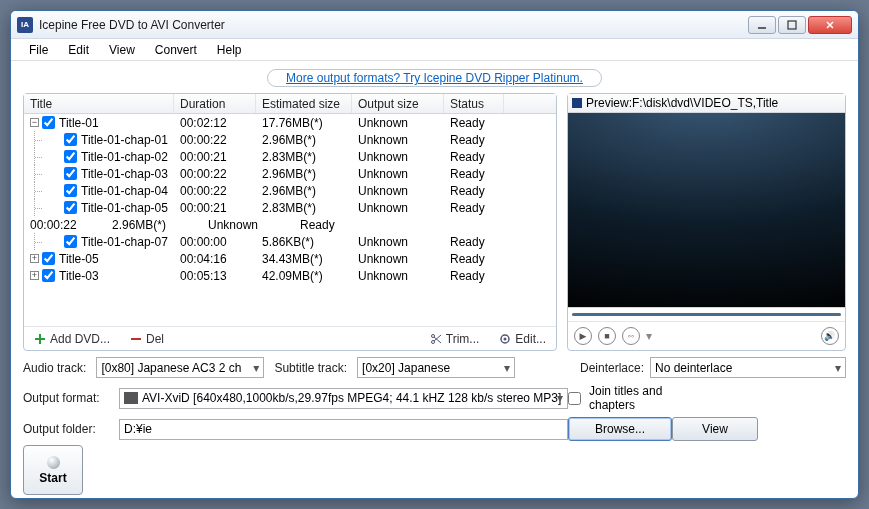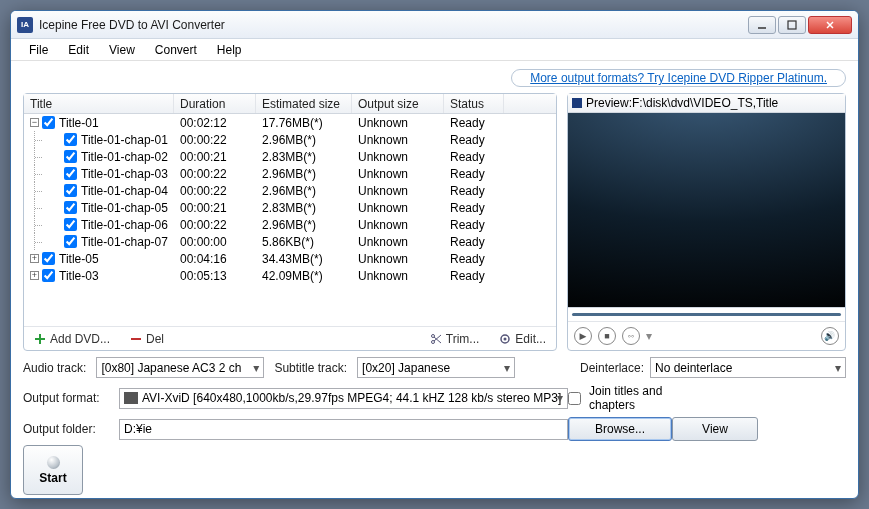--- a/index.html
+++ b/index.html
@@ -8,21 +8,21 @@
 .titlebar { height: 28px; background: linear-gradient(#fbfcfd,#e8eef6); display: flex; align-items: center; padding: 0 6px; border-bottom: 1px solid #cfd8e3; }
 .titlebar .app-icon { width: 16px; height: 16px; background: #2a4b8d; border-radius: 2px; display: inline-flex; align-items: center; justify-content: center; color: #fff; font-size: 8px; font-weight: bold; margin-right: 6px; }
 .titlebar .title { flex: 1; color: #1a1a1a; }
 .winbtns { display: flex; gap: 2px; }
 .winbtns .wb { width: 28px; height: 18px; border-radius: 3px; display: flex; align-items: center; justify-content: center; border: 1px solid #9aa7b8; background: linear-gradient(#f7f9fb,#dae2ec); }
 .winbtns .wb.close { background: linear-gradient(#f58f86,#d9463a); border-color: #b33; width: 44px; }
 .winbtns .wb svg { width: 10px; height: 10px; }
 .menubar { height: 22px; display: flex; align-items: center; padding: 0 8px; border-bottom: 1px solid #e0e0e0; }
 .menubar .mi { padding: 2px 10px; cursor: default; }
 .content { flex: 1; padding: 8px 12px; display: flex; flex-direction: column; gap: 6px; }
-.promo-row { display: flex; justify-content: flex-end; }
+.promo-row { display: flex; justify-content: center; }
 .promo { border: 1px solid #b8c6d6; border-radius: 10px; padding: 1px 18px; color: #0b63c4; text-decoration: underline; cursor: pointer; background: #fff; }
 .midrow { display: flex; gap: 10px; height: 258px; }
 .listbox, .previewbox { border: 1px solid #b8c6d6; border-radius: 4px; background: #fff; display: flex; flex-direction: column; }
 .listbox { flex: 1; }
 .list-header { display: flex; background: linear-gradient(#fdfdfd,#eef1f5); border-bottom: 1px solid #d0d6de; height: 20px; align-items: flex-end; }
 .list-header .col { border-right: 1px solid #e2e5ea; padding: 0 6px; height: 100%; display: flex; align-items: center; color: #222; }
 .col.title { width: 150px; }
 .col.dur { width: 82px; }
 .col.est { width: 96px; }
 .col.out { width: 92px; }
@@ -178,26 +178,20 @@
                 <span style="width: 22px; display: inline-block;"></span>
                 <input type="checkbox" class="chk" checked="" style="">
                 <span>Title-01-chap-05</span>
               </div>
               <div class="cell dur">00:00:21</div>
               <div class="cell est">2.83MB(*)</div>
               <div class="cell out">Unknown</div>
               <div class="cell st">Ready</div>
             </div>
             <div class="row">
-              <div class="cell title">
-                <span class="vline"></span>
-                <span style="width: 22px; display: inline-block;"></span>
-                <input type="checkbox" class="chk" checked="" style="">
-                <span>Title-01-chap-06</span>
-              </div>
               <div class="cell dur">00:00:22</div>
               <div class="cell est">2.96MB(*)</div>
               <div class="cell out">Unknown</div>
               <div class="cell st">Ready</div>
             </div>
             <div class="row">
               <div class="cell title">
                 <span class="vline"></span>
                 <span style="width: 22px; display: inline-block;"></span>
                 <input type="checkbox" class="chk" checked="" style="">

